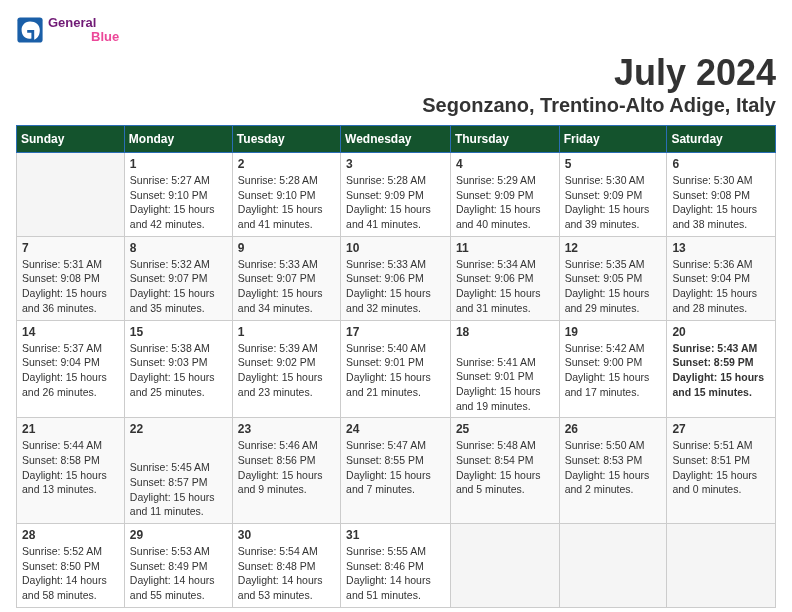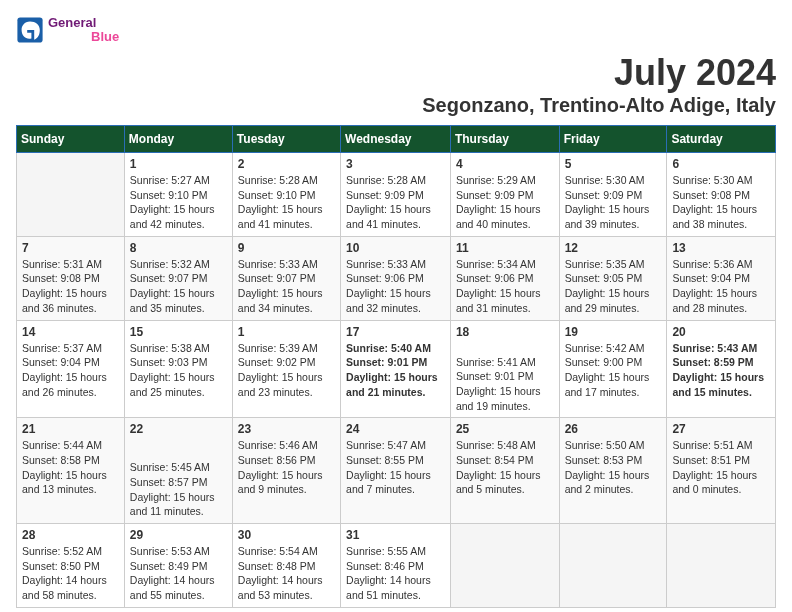--- a/index.html
+++ b/index.html
@@ -235,21 +235,21 @@
         </td>
         <td>
           <div class="day-number">1</div>
           <div class="day-info" style="white-space: pre-line;">Sunrise: 5:39 AM
 Sunset: 9:02 PM
 Daylight: 15 hours
 and 23 minutes.</div>
         </td>
         <td>
           <div class="day-number">17</div>
-          <div class="day-info" style="white-space: pre-line; font-weight: bold;">Sunrise: 5:40 AM
+          <div class="day-info" style="white-space: pre-line;">Sunrise: 5:40 AM
 Sunset: 9:01 PM
 Daylight: 15 hours
 and 21 minutes.</div>
         </td>
         <td>
           <div class="day-number">18</div>
           <div class="day-info" style="white-space: pre-line; margin-top: 16px;">Sunrise: 5:41 AM
 Sunset: 9:01 PM
 Daylight: 15 hours
 and 19 minutes.</div>

